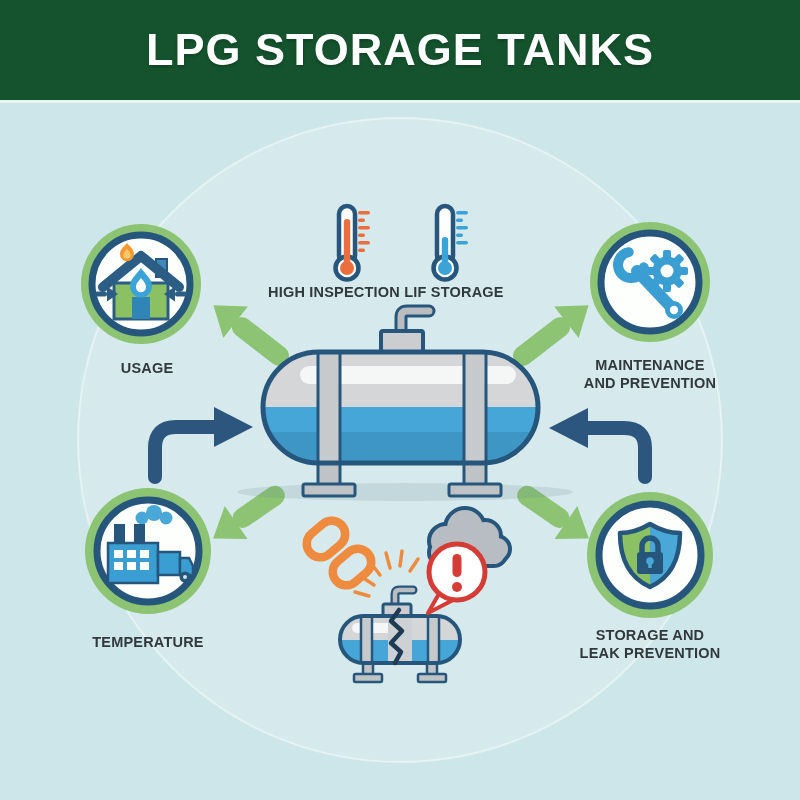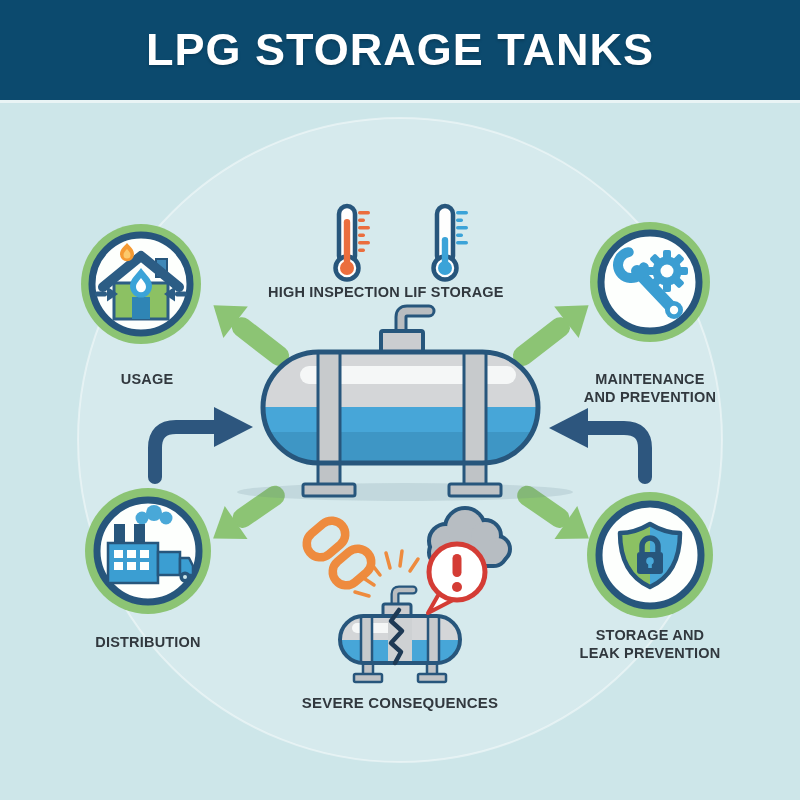--- a/index.html
+++ b/index.html
@@ -3,21 +3,21 @@
 <meta charset="utf-8">
 <style>
   html,body{margin:0;padding:0;}
   body{
     width:800px;height:800px;position:relative;overflow:hidden;
     background:#cde6e9;
     font-family:"Liberation Sans",sans-serif;
   }
   .header{
     position:absolute;top:0;left:0;width:800px;height:100px;
-    background:#0c4a6e;border-bottom:3px solid #e9f4f5;
+    background:#14532d;border-bottom:3px solid #e9f4f5;
     display:flex;align-items:center;justify-content:center;z-index:3;
   }
   .header h1{
     margin:0;color:#ffffff;font-size:45px;font-weight:bold;letter-spacing:1px;
     text-shadow:0 2px 3px rgba(0,0,0,0.18);
   }
   svg.scene{position:absolute;top:0;left:0;z-index:1;}
   .label{
     position:absolute;transform:translateX(-50%);
     color:#31383e;font-size:14.5px;font-weight:bold;letter-spacing:.2px;
@@ -270,25 +270,24 @@
     <circle cx="457" cy="572" r="28" fill="#ffffff" stroke="#d43c35" stroke-width="5"></circle>
     <g fill="#d43c35">
       <rect x="452.5" y="554" width="9" height="23" rx="4.5"></rect>
       <circle cx="457" cy="587" r="5"></circle>
     </g>
   </g>
 </svg>
 
 <div class="label" style="left:334px;top:283px">HIGH INSPECTION</div>
 <div class="label" style="left:454px;top:283px">LIF STORAGE</div>
-<div class="label" style="left:147px;top:370px">USAGE</div>
-<div class="label" style="left:650px;top:370px">
+<div class="label" style="left:147px;top:359px">USAGE</div>
+<div class="label" style="left:650px;top:356px">
   <span>MAINTENANCE</span>
   <span>AND PREVENTION</span>
 </div>
-<div class="label" style="left:148px;top:633px">DISTRIBUTION</div>
+<div class="label" style="left:148px;top:633px">TEMPERATURE</div>
 <div class="label" style="left:650px;top:626px">
   <span>STORAGE AND</span>
   <span>LEAK PREVENTION</span>
 </div>
 <div class="label failure" style="left:400px;top:692px">
-  <span>SEVERE CONSEQUENCES</span>
 </div>
 
 </body></html>

